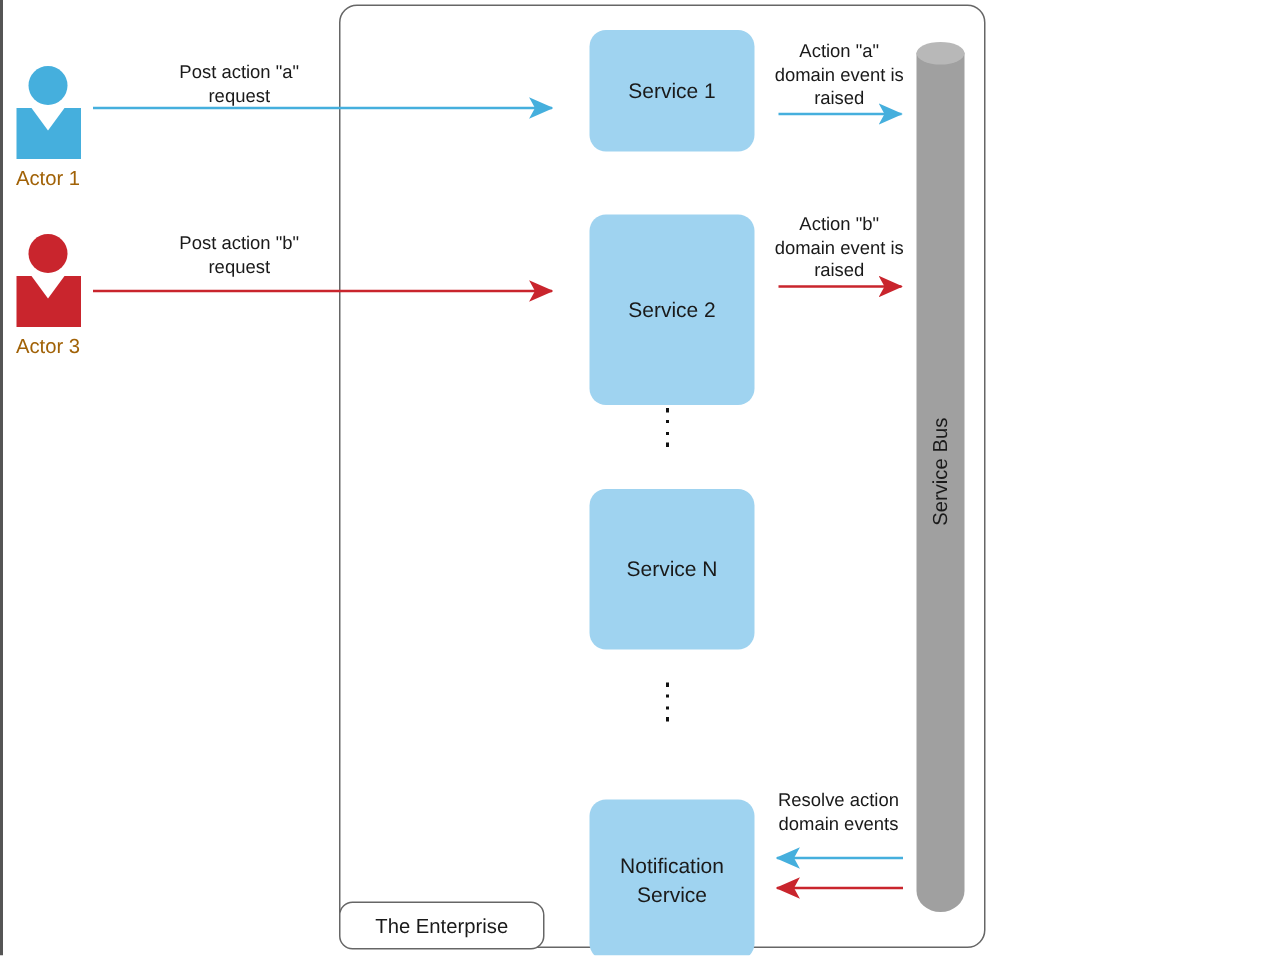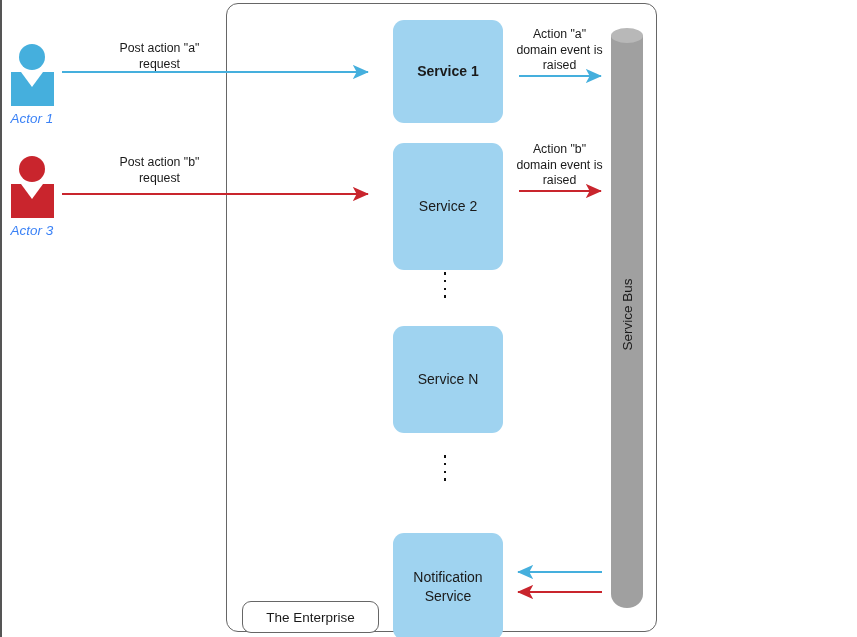--- a/index.html
+++ b/index.html
@@ -41,21 +41,20 @@
     height: 32px;
     border: 1.6px solid #666666;
     border-radius: 9px;
     background: #ffffff;
     box-sizing: border-box;
     display: flex;
     align-items: center;
     justify-content: center;
     font-size: 13.5px;
     color: #1a1a1a;
-    margin-left: 16px;
   }
 
   
   .actor {
     position: absolute;
     width: 48px;
     text-align: center;
   }
   .actor .head {
     width: 26px;
@@ -77,23 +76,22 @@
     transform: translateX(-50%);
     width: 0;
     height: 0;
     border-left: 11px solid transparent;
     border-right: 11px solid transparent;
     border-top: 15px solid #ffffff;
   }
   .actor .actor-label {
     margin-top: 5px;
     font-size: 13.5px;
-    color: #3b82f6;
+    color: #a16207;
     white-space: nowrap;
-    font-style: italic;
   }
 
   
   .service-box {
     position: absolute;
     background: #9fd3f0;
     border-radius: 11px;
     display: flex;
     align-items: center;
     justify-content: center;
@@ -216,21 +214,21 @@
 request</div>
   <svg class="arrow-svg" style="left:60px; top:186px;" width="320" height="16">
     <defs>
       <marker id="ah-red-1" markerWidth="9" markerHeight="8" refX="8.5" refY="4" orient="auto">
         <path d="M0,0 L9,4 L0,8 L2.2,4 Z" fill="#C9252D"></path>
       </marker>
     </defs>
     <line x1="0" y1="8" x2="306" y2="8" stroke="#C9252D" stroke-width="1.8" marker-end="url(#ah-red-1)"></line>
   </svg>
 
-  <div class="service-box" style="left:391px; top:20px; width:110px; height:103px;font-weight:bold;">
+  <div class="service-box" style="left:391px; top:20px; width:110px; height:81px;">
     <span>Service 1</span>
   </div>
 
   <div class="service-box" style="left:391px; top:143px; width:110px; height:127px;">
     <span>Service 2</span>
   </div>
 
   <div class="service-box" style="left:391px; top:326px; width:110px; height:107px;">
     <span>Service N</span>
   </div>
@@ -270,20 +268,22 @@
 raised</div>
   <svg class="arrow-svg" style="left:517px; top:183px;" width="95" height="16">
     <defs>
       <marker id="ah-red-2" markerWidth="9" markerHeight="8" refX="8.5" refY="4" orient="auto">
         <path d="M0,0 L9,4 L0,8 L2.2,4 Z" fill="#C9252D"></path>
       </marker>
     </defs>
     <line x1="0" y1="8" x2="82" y2="8" stroke="#C9252D" stroke-width="1.8" marker-end="url(#ah-red-2)"></line>
   </svg>
 
+  <div class="edge-label" style="left:503px; top:526px; width:108px;">Resolve action
+domain events</div>
   <svg class="arrow-svg" style="left:508px; top:564px;" width="100" height="16">
     <defs>
       <marker id="ah-blue-3" markerWidth="9" markerHeight="8" refX="8.5" refY="4" orient="auto">
         <path d="M0,0 L9,4 L0,8 L2.2,4 Z" fill="#45AFDD"></path>
       </marker>
     </defs>
     <line x1="92" y1="8" x2="8" y2="8" stroke="#45AFDD" stroke-width="1.8" marker-end="url(#ah-blue-3)"></line>
   </svg>
   <svg class="arrow-svg" style="left:508px; top:584px;" width="100" height="16">
     <defs>

